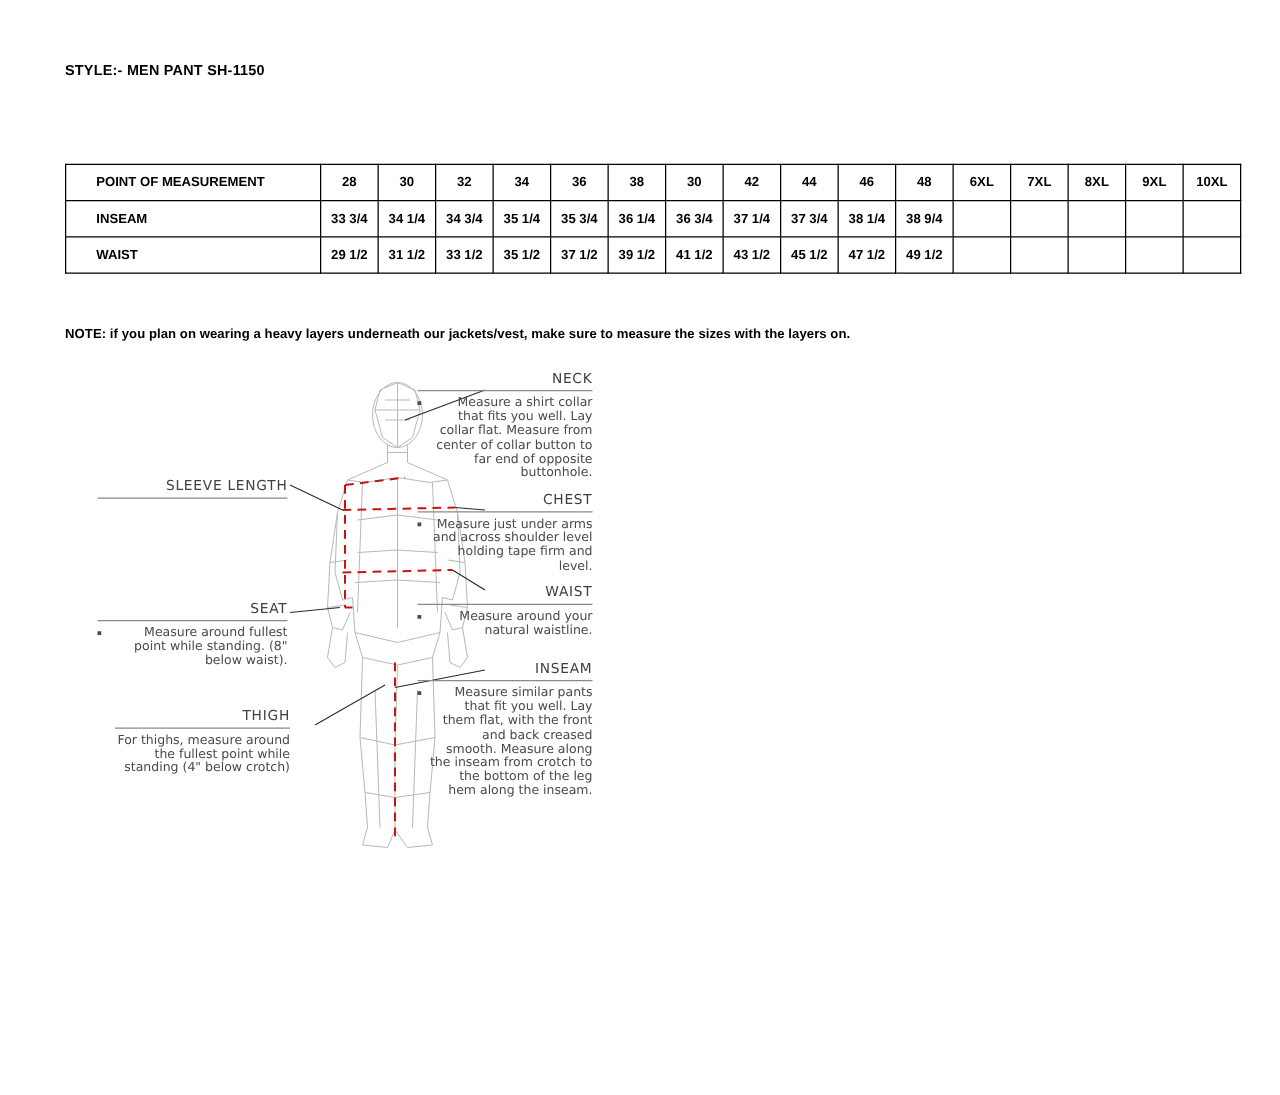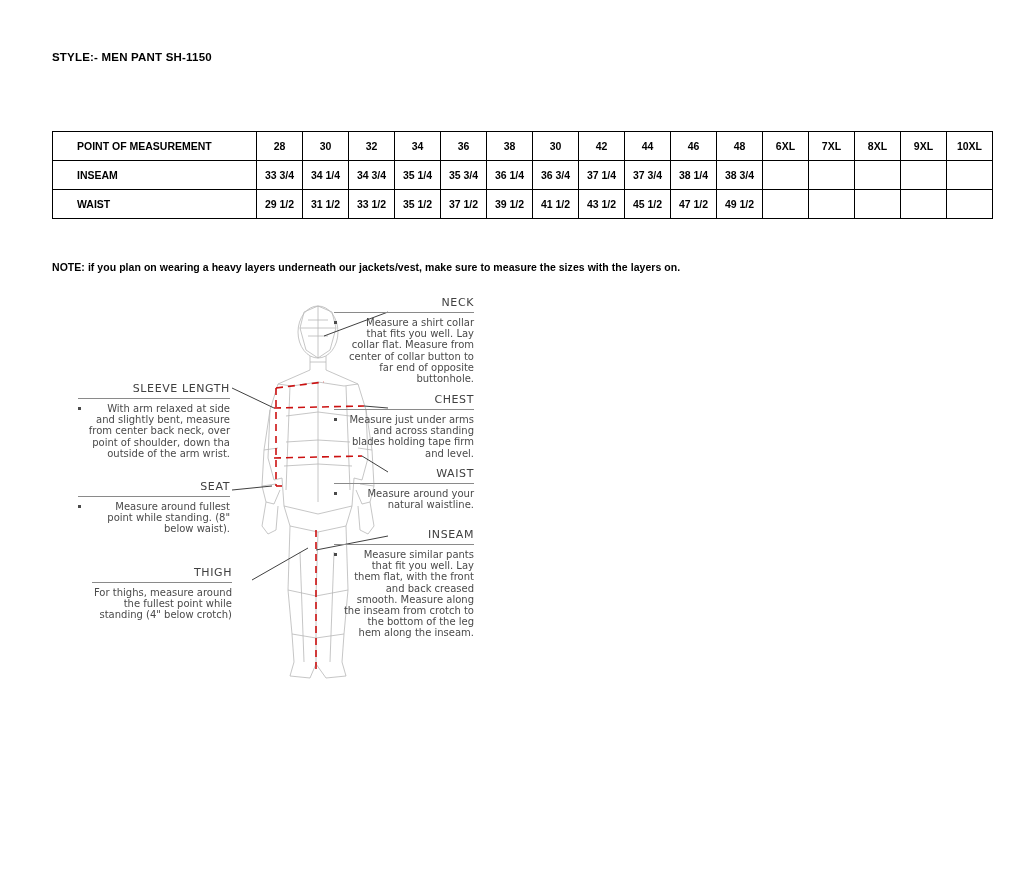--- a/index.html
+++ b/index.html
@@ -184,21 +184,21 @@
         <td>33 3/4</td>
         <td>34 1/4</td>
         <td>34 3/4</td>
         <td>35 1/4</td>
         <td>35 3/4</td>
         <td>36 1/4</td>
         <td>36 3/4</td>
         <td>37 1/4</td>
         <td>37 3/4</td>
         <td>38 1/4</td>
-        <td>38 3/4</td>
+        <td>38 9/4</td>
         <td></td>
         <td></td>
         <td></td>
         <td></td>
         <td></td>
       </tr>
       <tr>
         <td class="rowhead">WAIST</td>
         <td>29 1/2</td>
         <td>31 1/2</td>
@@ -292,39 +292,38 @@
 
     <div class="callout right-col" style="left:282px; top:6px; width:140px;">
       <div class="c-title">NECK</div>
       <div class="rule"></div>
       <div class="c-body bullet">Measure a shirt collar that fits you well. Lay collar flat. Measure from center of collar button to far end of opposite buttonhole.</div>
     </div>
 
     <div class="callout right-col" style="left:282px; top:103px; width:140px;">
       <div class="c-title">CHEST</div>
       <div class="rule"></div>
-      <div class="c-body bullet">Measure just under arms and across standing blades holding tape firm and level.</div>
+      <div class="c-body bullet">Measure just under arms and across shoulder level holding tape firm and level.</div>
     </div>
 
     <div class="callout right-col" style="left:282px; top:177px; width:140px;">
       <div class="c-title">WAIST</div>
       <div class="rule"></div>
       <div class="c-body bullet">Measure around your natural waistline.</div>
     </div>
 
     <div class="callout right-col" style="left:282px; top:238px; width:140px;">
       <div class="c-title">INSEAM</div>
       <div class="rule"></div>
       <div class="c-body bullet">Measure similar pants that fit you well. Lay them flat, with the front and back creased smooth. Measure along the inseam from crotch to the bottom of the leg hem along the inseam.</div>
     </div>
 
     <div class="callout left-col" style="left:26px; top:92px; width:152px;">
       <div class="c-title">SLEEVE LENGTH</div>
       <div class="rule"></div>
-      <div class="c-body bullet">With arm relaxed at side and slightly bent, measure from center back neck, over point of shoulder, down tha outside of the arm wrist.</div>
     </div>
 
     <div class="callout left-col" style="left:26px; top:190px; width:152px;">
       <div class="c-title">SEAT</div>
       <div class="rule"></div>
       <div class="c-body bullet">Measure around fullest point while standing. (8" below waist).</div>
     </div>
 
     <div class="callout left-col" style="left:40px; top:276px; width:140px;">
       <div class="c-title">THIGH</div>

